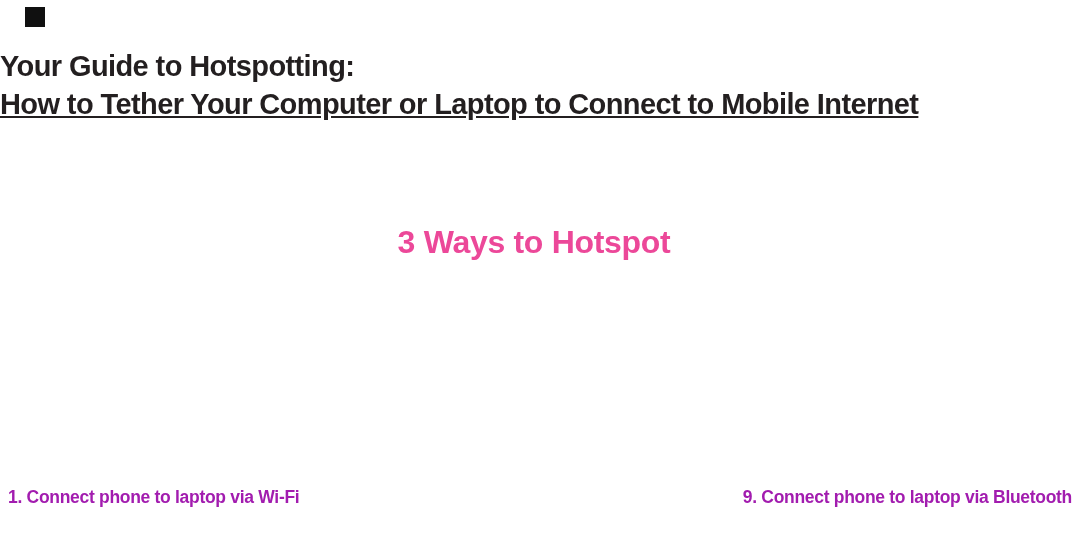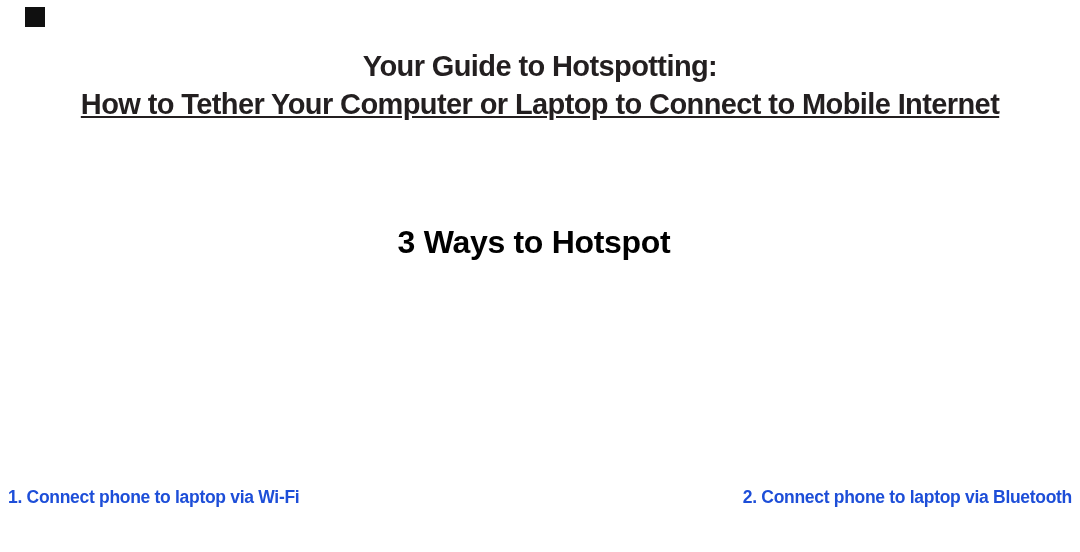--- a/index.html
+++ b/index.html
@@ -21,38 +21,38 @@
     top: 7px;
     width: 20px;
     height: 20px;
     background: #101010;
   }
   .page-title {
     position: absolute;
     top: 47px;
     left: 0;
     right: 0;
-    text-align: center;
+    text-align: left;
     font-size: 29px;
     font-weight: 700;
     line-height: 38px;
     letter-spacing: -0.6px;
     color: #231f20;
     white-space: nowrap;
   }
   .section-heading {
     position: absolute;
     top: 224px;
     left: 0;
     right: 12px;
     text-align: center;
     font-size: 32px;
     font-weight: 700;
     letter-spacing: -0.3px;
-    color: #000000;
+    color: #ec4899;
   }
   .image-placeholder-row {
     position: absolute;
     top: 270px;
     left: 0;
     right: 0;
     height: 210px;
   }
   .steps-row {
     position: absolute;
@@ -62,34 +62,34 @@
     display: flex;
     justify-content: space-between;
     align-items: baseline;
     padding: 0 8px;
     box-sizing: border-box;
   }
   .step-caption {
     font-size: 17.5px;
     font-weight: 700;
     letter-spacing: -0.3px;
-    color: #1d4ed8;
+    color: #a21caf;
     white-space: nowrap;
   }
 </style>
 </head>
 <body>
 
 <div class="corner-marker"></div>
 
 <header>
   <div class="page-title" style="top:47px;">Your Guide to Hotspotting:</div>
   <div class="page-title" style="top:85px;text-decoration:underline;">How to Tether Your Computer or Laptop to Connect to Mobile Internet</div>
 </header>
 
 <h2 class="section-heading" style="margin:0;">3 Ways to Hotspot</h2>
 
 <div class="image-placeholder-row"></div>
 
 <div class="steps-row">
   <span class="step-caption">1. Connect phone to laptop via Wi-Fi</span>
-  <span class="step-caption">2. Connect phone to laptop via Bluetooth</span>
+  <span class="step-caption">9. Connect phone to laptop via Bluetooth</span>
 </div>
 
 </body></html>

